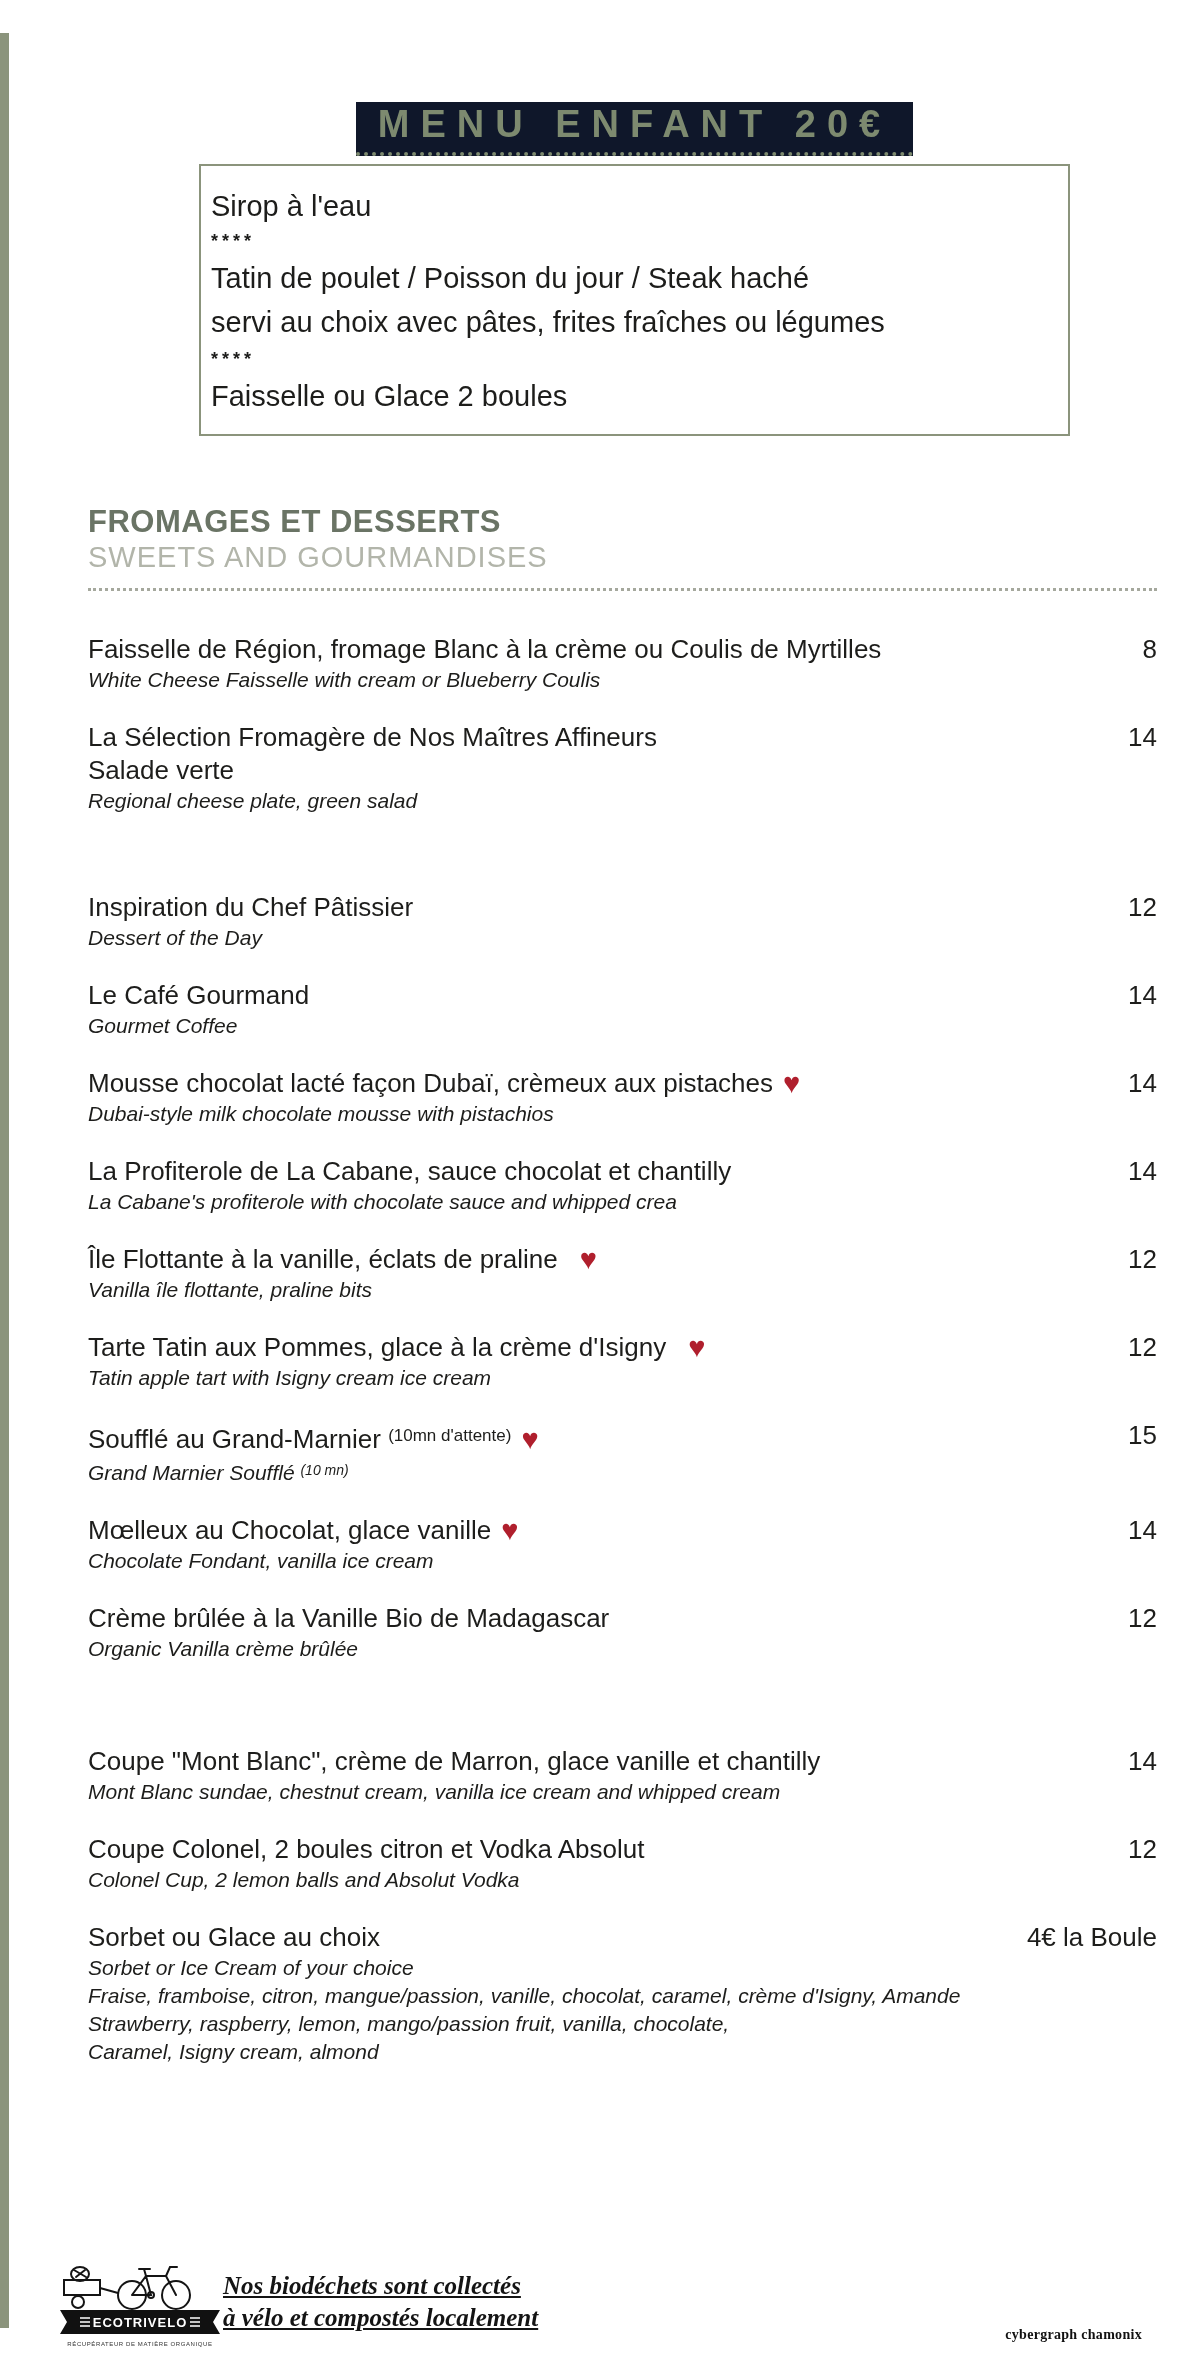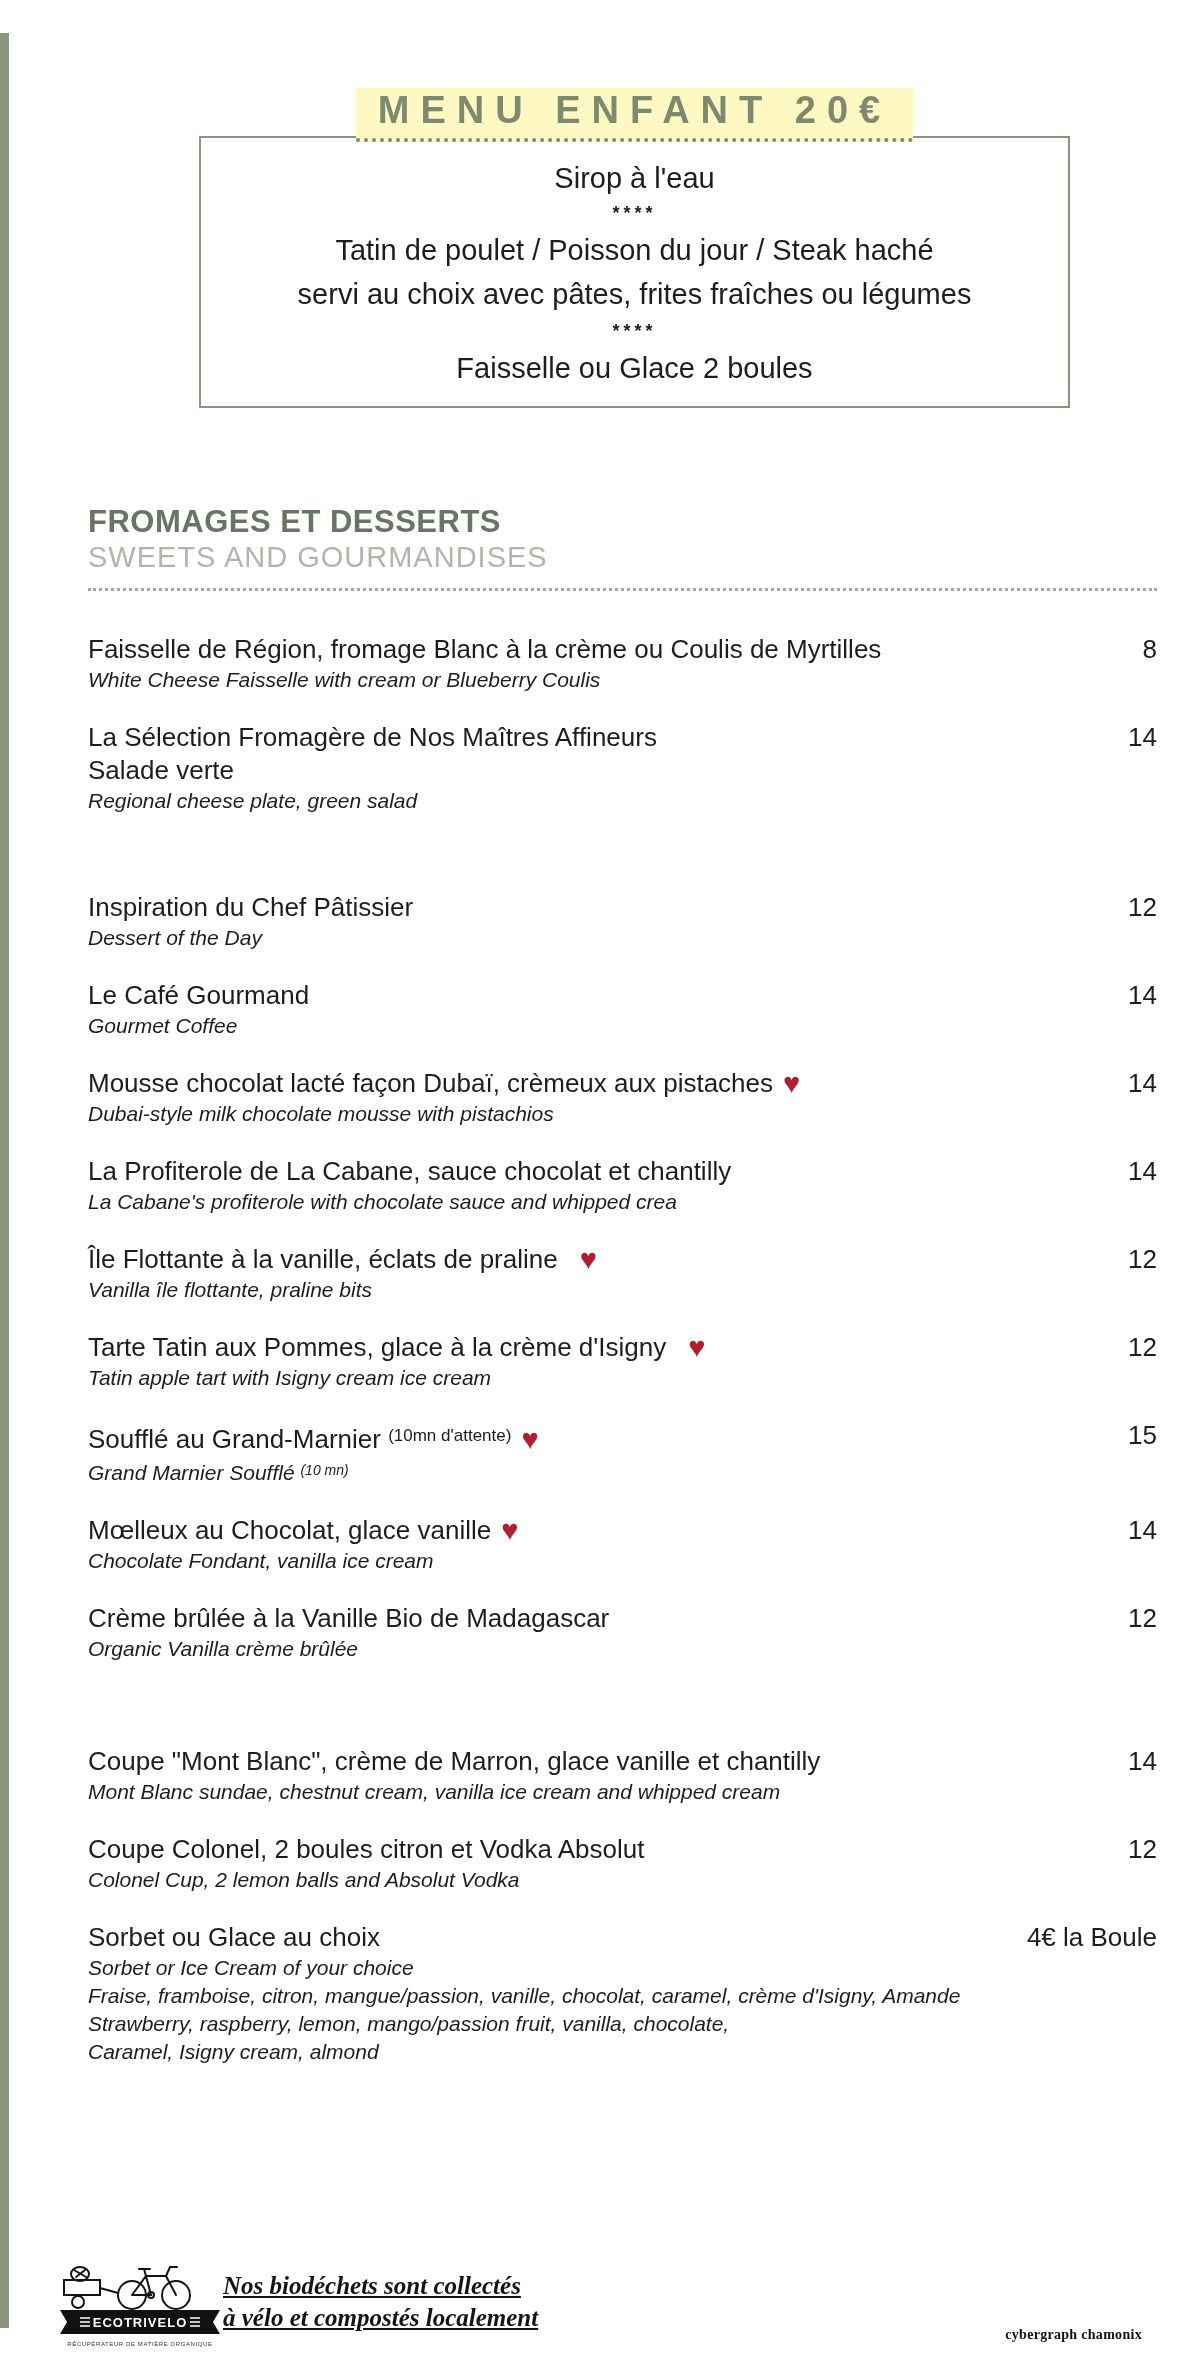--- a/index.html
+++ b/index.html
@@ -13,32 +13,31 @@
   }
   .left-bar{
     position:absolute;left:0;top:33px;width:9px;height:2295px;
     background:var(--border-green,#8b947c);
   }
 
   
   .enfant{position:absolute;left:199px;top:88px;width:871px;}
   .enfant-title{
     position:relative;z-index:2;
-    display:block;width:max-content;margin:0 auto;
-    padding:0 22px 6px;background:#fef9c3;
+    display:block;width:max-content;margin:14px auto;
+    padding:0 22px 6px;background:#0f172a;
     border-bottom:4px dotted var(--accent-green,#7d8a6f);
     font-size:38px;line-height:44px;font-weight:bold;
     letter-spacing:11px;color:var(--accent-green,#7d8a6f);
     white-space:nowrap;
   }
   .enfant-box{
     border:2px solid var(--border-green,#8b947c);
     margin-top:-6px;
-    text-align:center;
-    padding:20px 24px 16px;
+    padding:20px 10px 16px;
   }
   .enfant-line{font-size:29px;line-height:44px;color:var(--text,#1d1d1b);}
   .enfant-line.first{line-height:40px;}
   .stars{font-size:18px;font-weight:bold;letter-spacing:4px;line-height:30px;color:var(--text,#1d1d1b);}
 
   
   .section-block{position:absolute;left:88px;top:504px;width:1069px;}
   .sec-fr{font-size:31px;line-height:36px;font-weight:bold;letter-spacing:.5px;color:var(--header-dark,#6a7465);}
   .sec-en{font-size:29px;line-height:34px;letter-spacing:1px;color:var(--header-light,#b2b5aa);}
   .sec-rule{border-bottom:3px dotted var(--dotted-grey,#a5a89d);margin-top:14px;height:0;}

